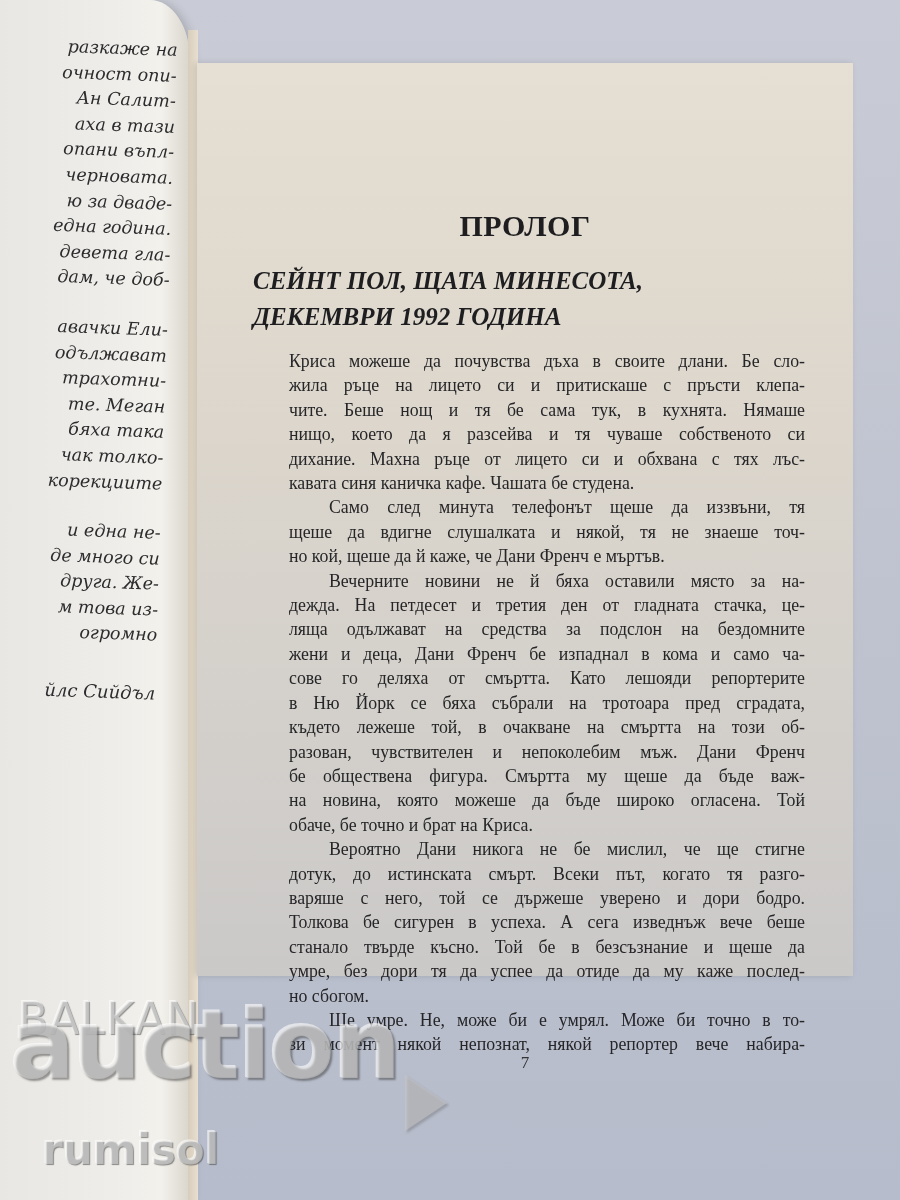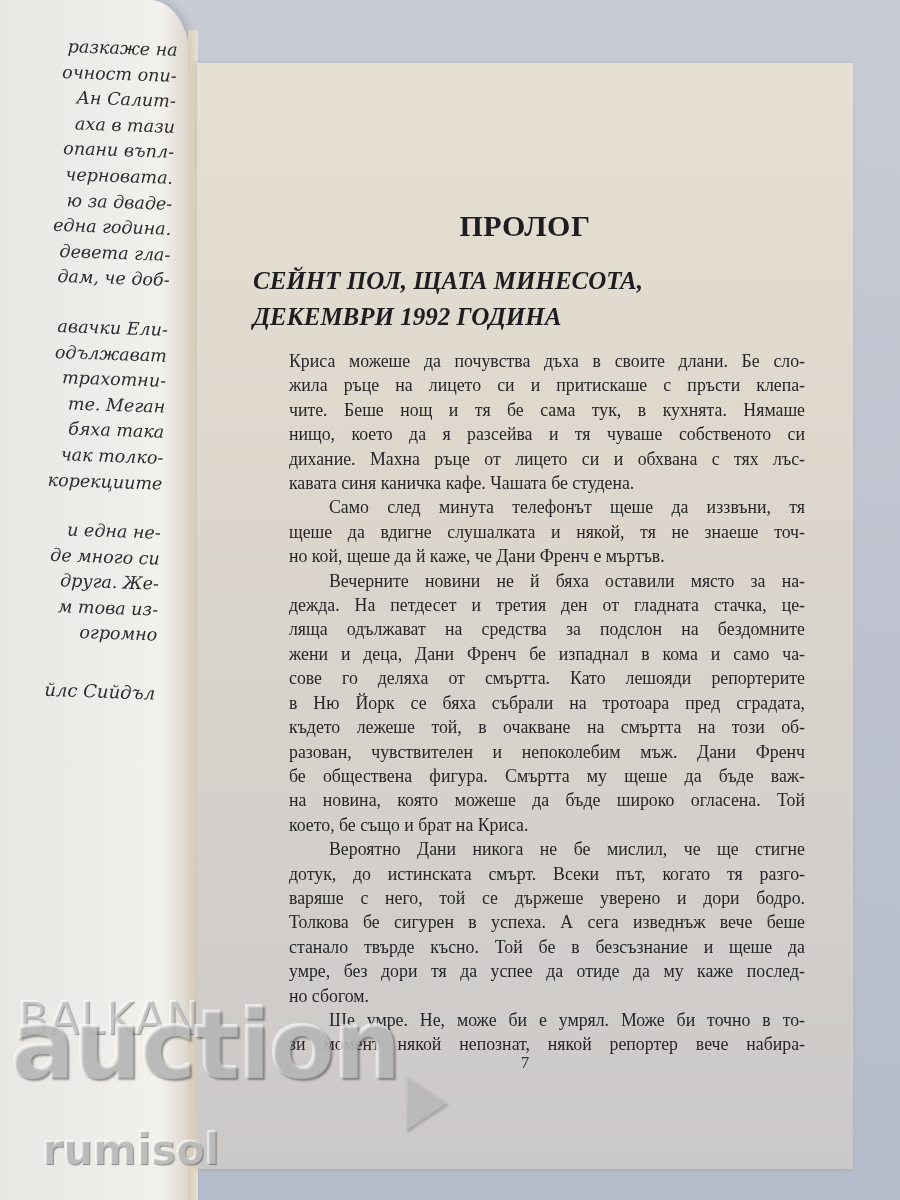--- a/index.html
+++ b/index.html
@@ -25,21 +25,21 @@
       font-family: "DejaVu Serif", serif; font-style: italic;
       font-size: 17.5px; line-height: 25.6px; color: #2c2c2e;
       transform: rotate(2deg); transform-origin: top right;
     }
     .left-text .gap { height: 24px; }
     .left-text .sig { margin-top: 32px; font-size: 18px; }
     .left-text div { white-space: nowrap; }
 
     
     .right-page {
-      position: absolute; left: 197px; top: 63px; width: 656px; height: 1106px;
+      position: absolute; left: 197px; top: 63px; width: 656px; height: 913px;
       background: linear-gradient(180deg, #e6dfd3 0%, #dcd6cc 40%, #d2cfcb 75%, #cbc9c8 100%);
       box-shadow: -2px 0 6px rgba(0,0,0,0.12);
     }
     .chapter-title {
       position: absolute; left: 0; right: 0; top: 146px; text-align: center;
       font-family: "Liberation Serif", serif; font-weight: bold; font-size: 30px;
       color: #1e1e20; letter-spacing: 0.5px;
     }
     .subtitle {
       position: absolute; left: 56px; top: 200px; width: 560px;
@@ -139,21 +139,21 @@
       <span class="line indent">Вечерните новини не й бяха оставили място за на-</span>
       <span class="line">дежда. На петдесет и третия ден от гладната стачка, це-</span>
       <span class="line">ляща одължават на средства за подслон на бездомните</span>
       <span class="line">жени и деца, Дани Френч бе изпаднал в кома и само ча-</span>
       <span class="line">сове го деляха от смъртта. Като лешояди репортерите</span>
       <span class="line">в Ню Йорк се бяха събрали на тротоара пред сградата,</span>
       <span class="line">където лежеше той, в очакване на смъртта на този об-</span>
       <span class="line">разован, чувствителен и непоколебим мъж. Дани Френч</span>
       <span class="line">бе обществена фигура. Смъртта му щеше да бъде важ-</span>
       <span class="line">на новина, която можеше да бъде широко огласена. Той</span>
-      <span class="line last">което, бе също и брат на Криса.</span>
+      <span class="line last">обаче, бе точно и брат на Криса.</span>
       <span class="line indent">Вероятно Дани никога не бе мислил, че ще стигне</span>
       <span class="line">дотук, до истинската смърт. Всеки път, когато тя разго-</span>
       <span class="line">варяше с него, той се държеше уверено и дори бодро.</span>
       <span class="line">Толкова бе сигурен в успеха. А сега изведнъж вече беше</span>
       <span class="line">станало твърде късно. Той бе в безсъзнание и щеше да</span>
       <span class="line">умре, без дори тя да успее да отиде да му каже послед-</span>
       <span class="line last">но сбогом.</span>
       <span class="line indent">Ще умре. Не, може би е умрял. Може би точно в то-</span>
       <span class="line">зи момент някой непознат, някой репортер вече набира-</span>
     </div>

